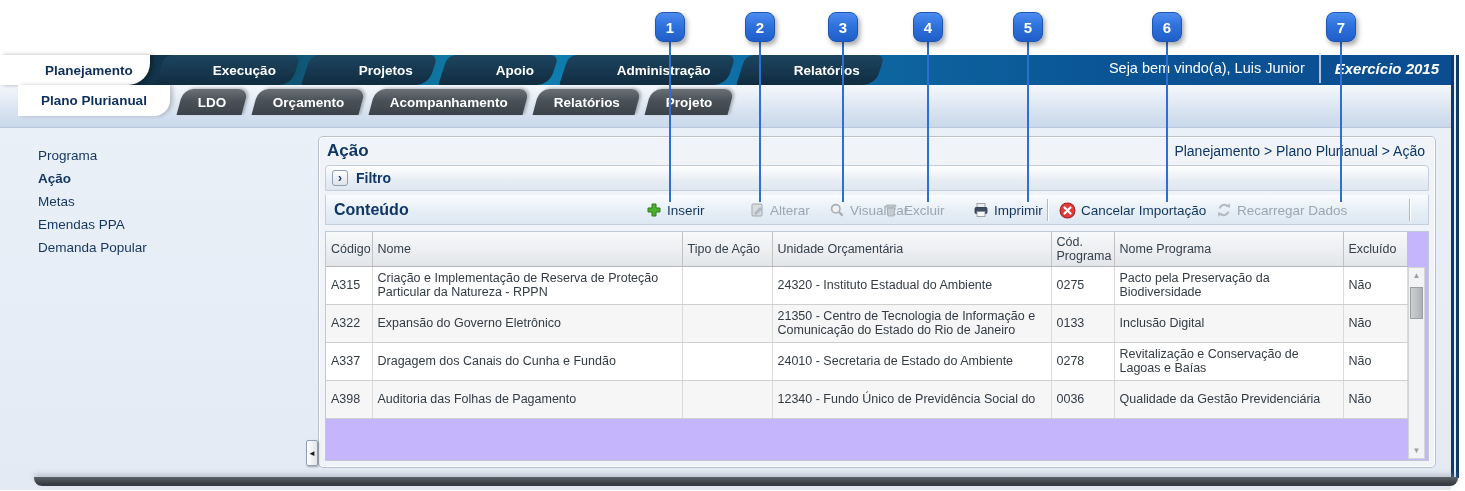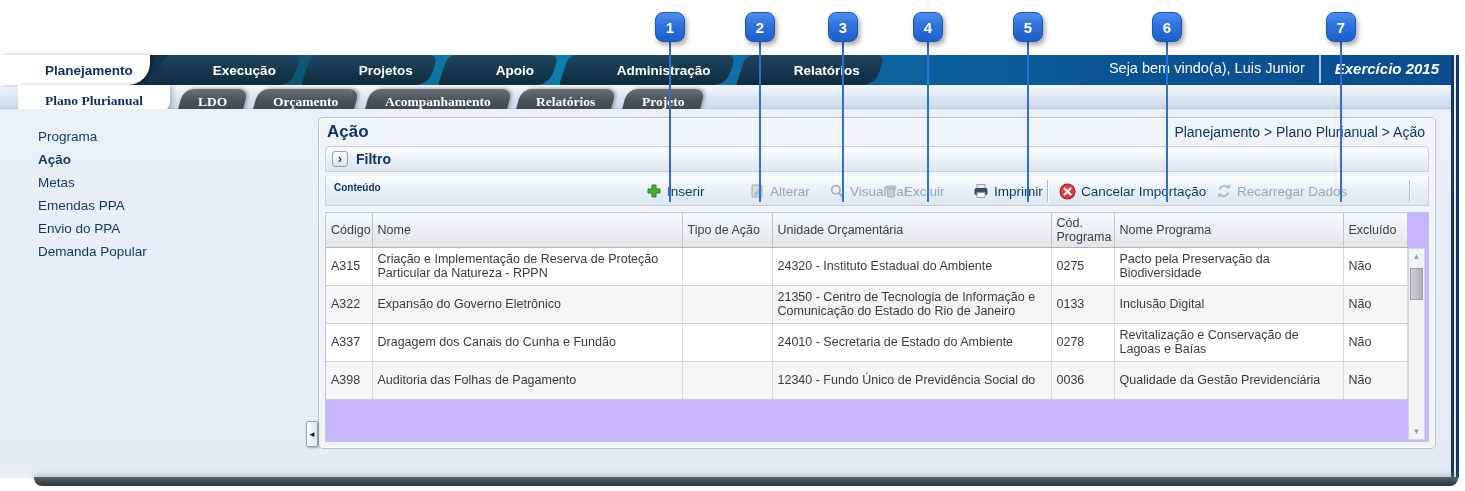--- a/index.html
+++ b/index.html
@@ -35,23 +35,23 @@
   .tab1.active { transform:none; margin-left:0; width:150px; justify-content:flex-start;
     padding-left:12px; background:#fff; color:#0e2f5e;
     border-radius:0 0 22px 0; box-shadow:3px 0 4px rgba(0,0,0,.3); }
   .tab1.active .lbl { transform:none; }
   .nav1-right { margin-left:auto; display:flex; align-items:center; height:26px; }
   .welcome { color:#fff; font-size:14.5px; padding-right:14px; white-space:nowrap; }
   .nav1-sep { width:2px; height:30px; background:rgba(220,235,255,.75); }
   .exercise { color:#fff; font-size:15px; font-weight:bold; font-style:italic; padding:0 12px 0 14px; white-space:nowrap; }
 
   
-  .nav2 { height:24px; display:flex; align-items:stretch; padding-left:18px;
+  .nav2 { height:43px; display:flex; align-items:stretch; padding-left:18px;
     background:linear-gradient(180deg,#f4f8fd 0%,#dbe5f2 55%,#c9d8ec 100%);
-    border-bottom:1px solid #b9c7da;font-family:Liberation Serif, serif; }
+    border-bottom:1px solid #b9c7da; }
   .tab2 { display:flex; align-items:center; padding:0 18px; margin:4px 0 1px 10px; height:26px;
     transform:skewX(-15deg); border-radius:10px 10px 0 0;
     background:linear-gradient(180deg,#6a7077 0%,#4b5158 45%,#3c4249 100%);
     color:#fff; font-weight:bold; font-size:13.5px; cursor:pointer;
     box-shadow:2px -1px 3px rgba(0,0,0,.25); }
   .tab2 .lbl { transform:skewX(15deg); white-space:nowrap; }
   .tab2.active { transform:none; margin:0; height:31px; width:152px; justify-content:center;
     background:#fff; color:#0e2f5e; border-radius:0 0 16px 0; box-shadow:3px 0 4px rgba(0,0,0,.2); }
   .tab2.active .lbl { transform:none; }
 
@@ -77,21 +77,21 @@
     background:linear-gradient(180deg,#ffffff 0%,#e7edf5 60%,#dde6f0 100%);
     border:1px solid #c5cedb; border-radius:4px 4px 0 0; cursor:pointer; }
   .filter-toggle { width:16px; height:16px; display:flex; align-items:center; justify-content:center;
     background:linear-gradient(180deg,#ffffff,#dde3ea); border:1px solid #8fa0b4; border-radius:3px;
     font-size:12px; font-weight:bold; color:#0e3666; line-height:1; cursor:pointer; }
   .filter-label { margin-left:8px; font-size:14px; font-weight:bold; color:#0e3666; }
 
   .toolbar { margin:4px 6px 0 6px; height:30px; position:relative;
     background:linear-gradient(180deg,#fafcfe 0%,#e6eef6 55%,#dde8f2 100%);
     border:1px solid #c5cedb; border-top:none; }
-  .toolbar-label { position:absolute; left:8px; top:6px; font-size:10px; font-weight:bold; color:#0e3666; }
+  .toolbar-label { position:absolute; left:8px; top:6px; font-size:16px; font-weight:bold; color:#0e3666; }
   .tbtn { position:absolute; top:4px; height:22px; display:flex; align-items:center; gap:5px;
     font-size:13.5px; color:#13365f; cursor:pointer; white-space:nowrap; }
   .tbtn.disabled { color:#9aa6b2; cursor:default; }
   .tbtn svg { display:block; }
   .tb-sep { position:absolute; top:4px; width:1px; height:22px; background:#aeb9c6; box-shadow:1px 0 0 #fff; }
 
   
   .tablewrap { position:relative; margin:6px 6px 0 6px; height:230px; overflow:hidden;
     background:#c4b5fd; border:1px solid #bfc8d3; }
   table.grid { border-collapse:collapse; table-layout:fixed; width:1081px; }
@@ -185,21 +185,20 @@
         </div>
     </div>
 
     <div class="content">
 
       <div class="sidebar">
         <span class="side-item">Programa</span>
         <span class="side-item active">Ação</span>
         <span class="side-item">Metas</span>
         <span class="side-item">Emendas PPA</span>
-        <span class="side-item">Envio do PPA</span>
         <span class="side-item">Demanda Popular</span>
       </div>
 
       <div class="collapse-handle">
         <span>◄</span>
       </div>
 
       <div class="panel">
 
         <div class="panel-head">

